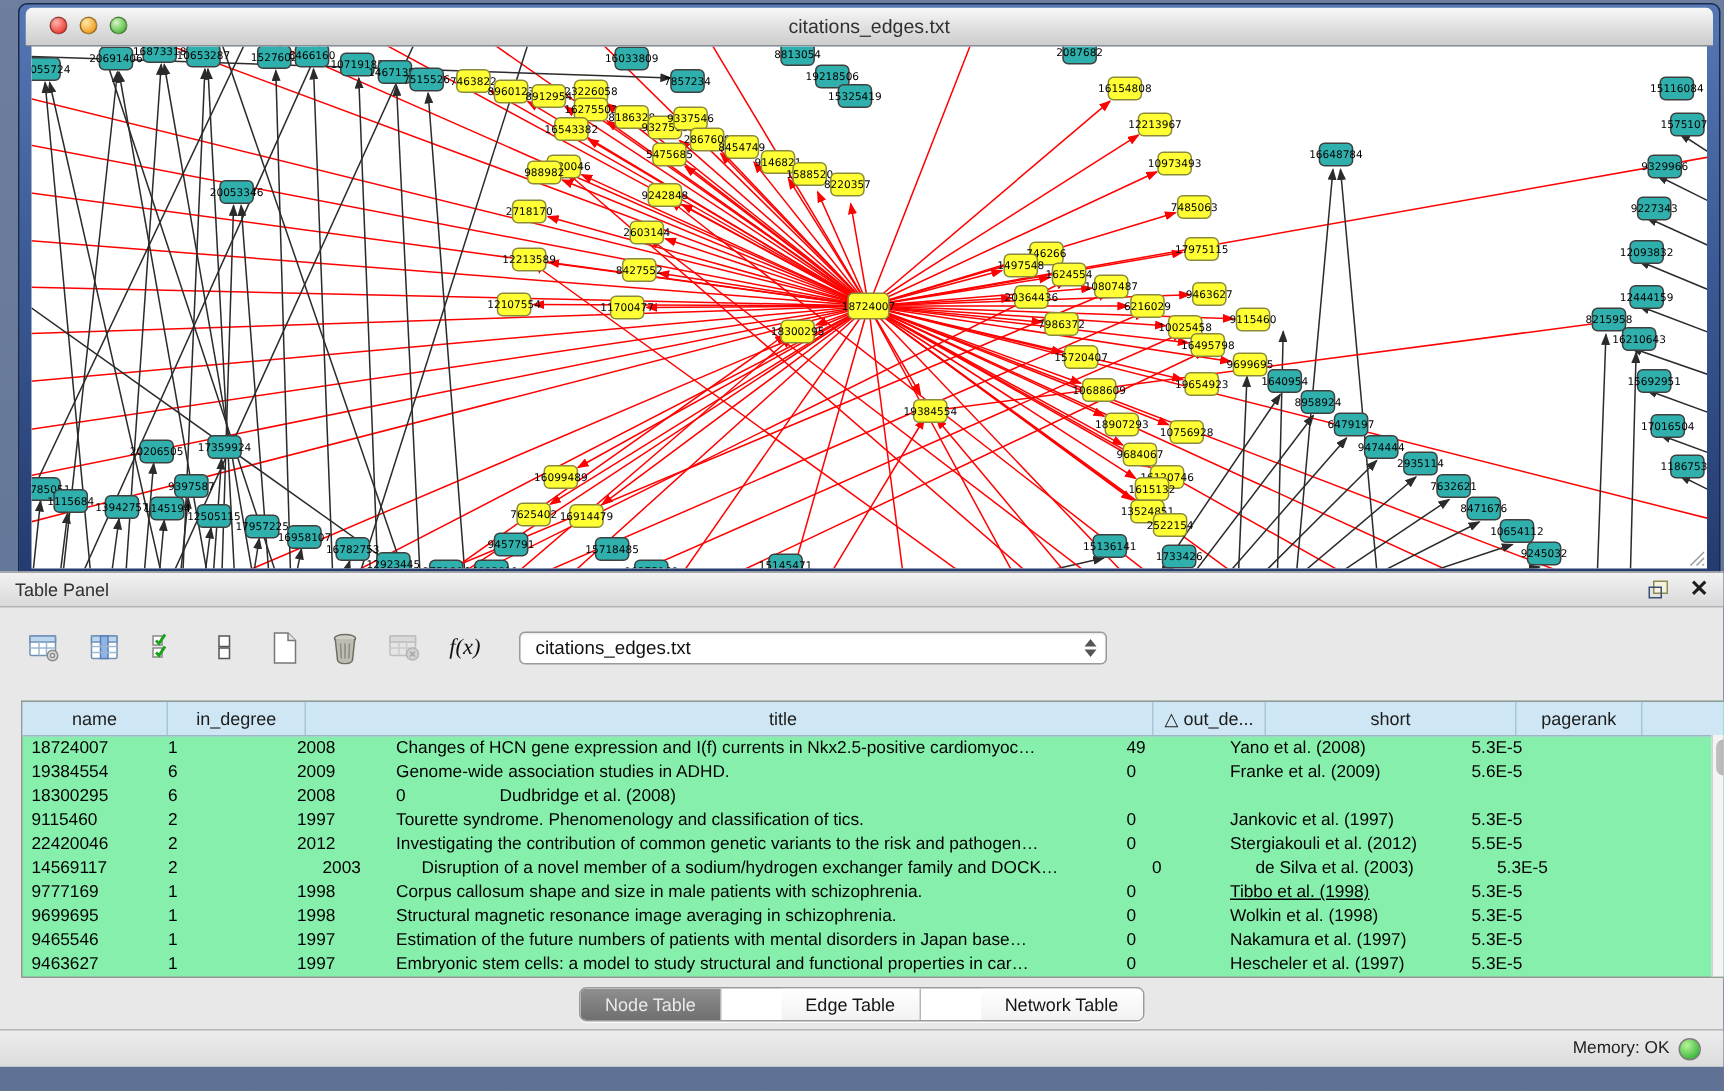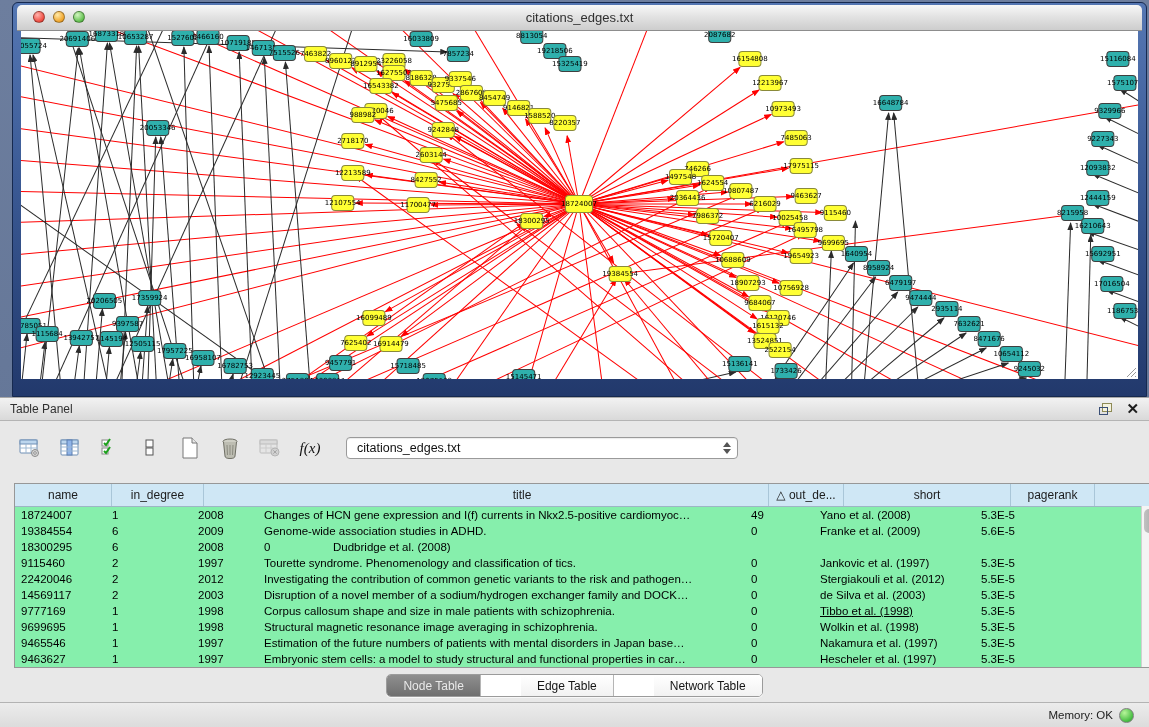--- a/index.html
+++ b/index.html
@@ -17,21 +17,21 @@
   .light{width:12px;height:12px;border-radius:50%;box-sizing:border-box;border:1px solid rgba(0,0,0,.35);}
   .light.red{background:radial-gradient(circle at 35% 30%,#ffb3ad,#ef4b40 70%);}
   .light.yellow{background:radial-gradient(circle at 35% 30%,#ffe9a8,#f0a42a 70%);}
   .light.green{background:radial-gradient(circle at 35% 30%,#d2f5c0,#61c04e 70%);}
   .win-title{width:100%;text-align:center;font-size:13px;color:#303030;}
   .frame{position:relative;width:100%;height:348px;background:#ffffff;overflow:hidden;}
   .frame svg{display:block;}
   .grip{position:absolute;right:1px;bottom:1px;}
 
   
-  .table-panel{position:absolute;left:0;top:397px;width:1149px;height:330px;background:#e8e8e8;}
+  .table-panel{position:absolute;left:0;top:381px;width:1149px;height:330px;background:#e8e8e8;}
   .panel-header{height:24px;background:linear-gradient(180deg,#f2f2f2,#d9d9d9);
     border-top:1px solid #a8a8a8;border-bottom:1px solid #b4b4b4;
     display:flex;align-items:center;padding:0 10px;box-sizing:border-box;}
   .panel-title{font-size:12px;color:#303030;flex:1;}
   .hdr-icons{display:flex;align-items:center;gap:14px;}
   .float-ico{position:relative;width:13px;height:12px;}
   .float-ico .sq1{position:absolute;left:3px;top:0;width:8px;height:7px;border:1px solid #8d8a55;background:#f4f2de;}
   .float-ico .sq2{position:absolute;left:0;top:4px;width:7px;height:6px;border:1px solid #3a4f76;background:transparent;}
   .close-x{font-size:15px;font-weight:bold;color:#1d1d1d;line-height:12px;cursor:default;}
 
@@ -626,21 +626,21 @@
             <div class="td" style="width: 86px;">2</div>
             <div class="td" style="width: 66px;">2012</div>
             <div class="td" style="width: 487px;">Investigating the contribution of common genetic variants to the risk and pathogen…</div>
             <div class="td" style="width: 69px;">0</div>
             <div class="td" style="width: 161px;">Stergiakouli et al. (2012)</div>
             <div class="td" style="width: 78px;">5.5E-5</div>
           </div>
           <div class="tr">
             <div class="td" style="width: 91px;">14569117</div>
             <div class="td" style="width: 86px;">2</div>
-            <div class="td" style="width: 66px;">2003</div>
+            <div class="td" style="width: 66px; margin-left: 17px;">2003</div>
             <div class="td" style="width: 487px;">Disruption of a novel member of a sodium/hydrogen exchanger family and DOCK…</div>
             <div class="td" style="width: 69px;">0</div>
             <div class="td" style="width: 161px;">de Silva et al. (2003)</div>
             <div class="td" style="width: 78px;">5.3E-5</div>
           </div>
           <div class="tr">
             <div class="td" style="width: 91px;">9777169</div>
             <div class="td" style="width: 86px;">1</div>
             <div class="td" style="width: 66px;">1998</div>
             <div class="td" style="width: 487px;">Corpus callosum shape and size in male patients with schizophrenia.</div>

